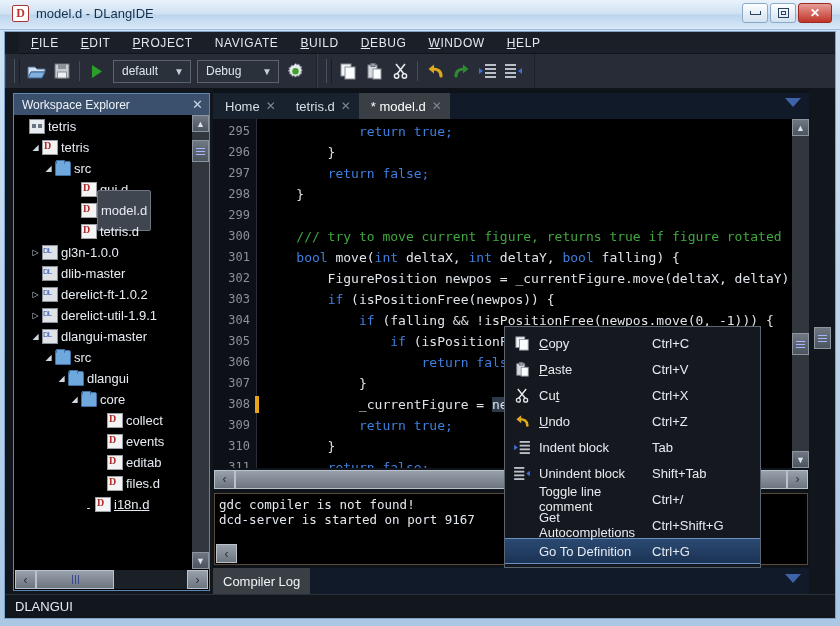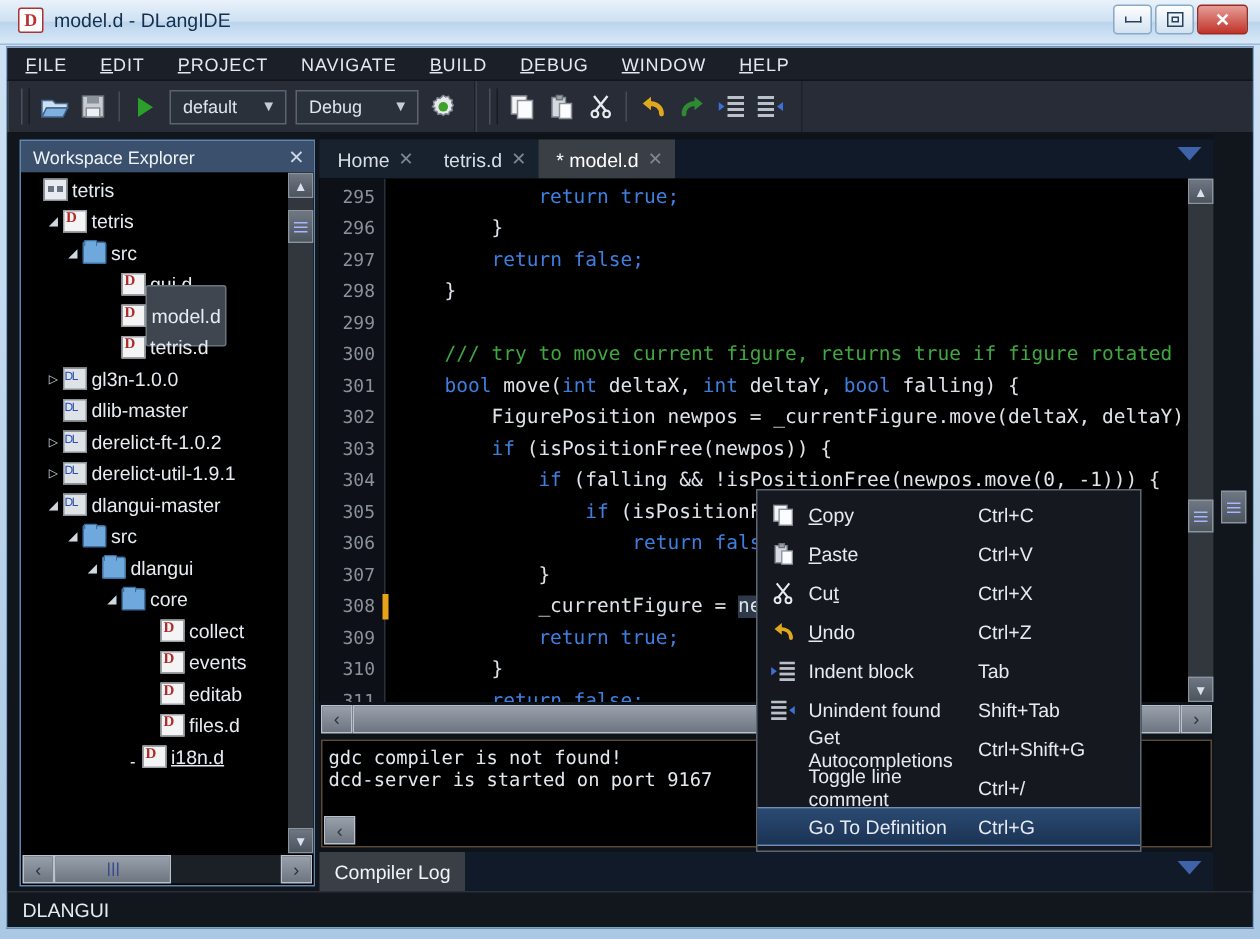--- a/index.html
+++ b/index.html
@@ -28,21 +28,21 @@
   .mini{ width:11px; height:4px; border:1px solid #28425e; border-top:none; }
   .maxi{ width:11px; height:10px; border:1.5px solid #28425e; }
   .maxi i{ display:block; width:5px; height:4px; border:1px solid #28425e; margin:2px auto; }
 
   
   .app{ position:absolute; left:4px; top:31px; width:832px; height:588px;
     background:#161a21; border:1px solid #7ea3c8; display:flex; flex-direction:column; }
 
   
   .menubar{ height:22px; background:#1a1f28; display:flex; align-items:center;
-    padding-left:12px; gap:22px; border-bottom:1px solid #11151b; }
+    padding-left:12px; gap:22px; border-bottom:1px solid #11151b;margin-left:14px; }
   .menu-item{ font-size:12px; color:#e4e9ef; letter-spacing:.6px; }
   .menu-item u{ text-decoration:underline; }
 
   
   .toolbar{ height:35px; background:#272c36; display:flex; align-items:center;
     border-bottom:1px solid #11151b; }
   .tgrp{ display:flex; align-items:center; height:100%; padding:0 8px;
     border-left:1px solid #3b414d; border-right:1px solid #1c2028; }
   .tgrip{ width:6px; height:24px; border-left:1px solid #4a515e;
     border-right:1px solid #171b22; margin-right:3px; }
@@ -599,32 +599,32 @@
       <div class="ctxitem">
         <span class="ctxico">
           <svg width="16" height="13" viewBox="0 0 17 14">
             <rect x="0" y="0" width="11" height="2" fill="#b9c0c8"></rect>
             <rect x="0" y="4" width="11" height="2" fill="#b9c0c8"></rect>
             <rect x="0" y="8" width="11" height="2" fill="#b9c0c8"></rect>
             <rect x="0" y="12" width="11" height="2" fill="#b9c0c8"></rect>
             <path d="M17 4 L13 7 L17 10z" fill="#3f6fd8"></path>
           </svg>
         </span>
-        <span class="ctxlabel">Unindent found</span>
+        <span class="ctxlabel">Unindent block</span>
         <span class="ctxkey">Shift+Tab</span>
+      </div>
+      <div class="ctxitem">
+        <span class="ctxico"></span>
+        <span class="ctxlabel">Toggle line comment</span>
+        <span class="ctxkey">Ctrl+/</span>
       </div>
       <div class="ctxitem">
         <span class="ctxico"></span>
         <span class="ctxlabel">Get Autocompletions</span>
         <span class="ctxkey">Ctrl+Shift+G</span>
-      </div>
-      <div class="ctxitem">
-        <span class="ctxico"></span>
-        <span class="ctxlabel">Toggle line comment</span>
-        <span class="ctxkey">Ctrl+/</span>
       </div>
       <div class="ctxitem sel">
         <span class="ctxico"></span>
         <span class="ctxlabel">Go To Definition</span>
         <span class="ctxkey">Ctrl+G</span>
       </div>
     </div>
 </div>
 
 </body></html>

